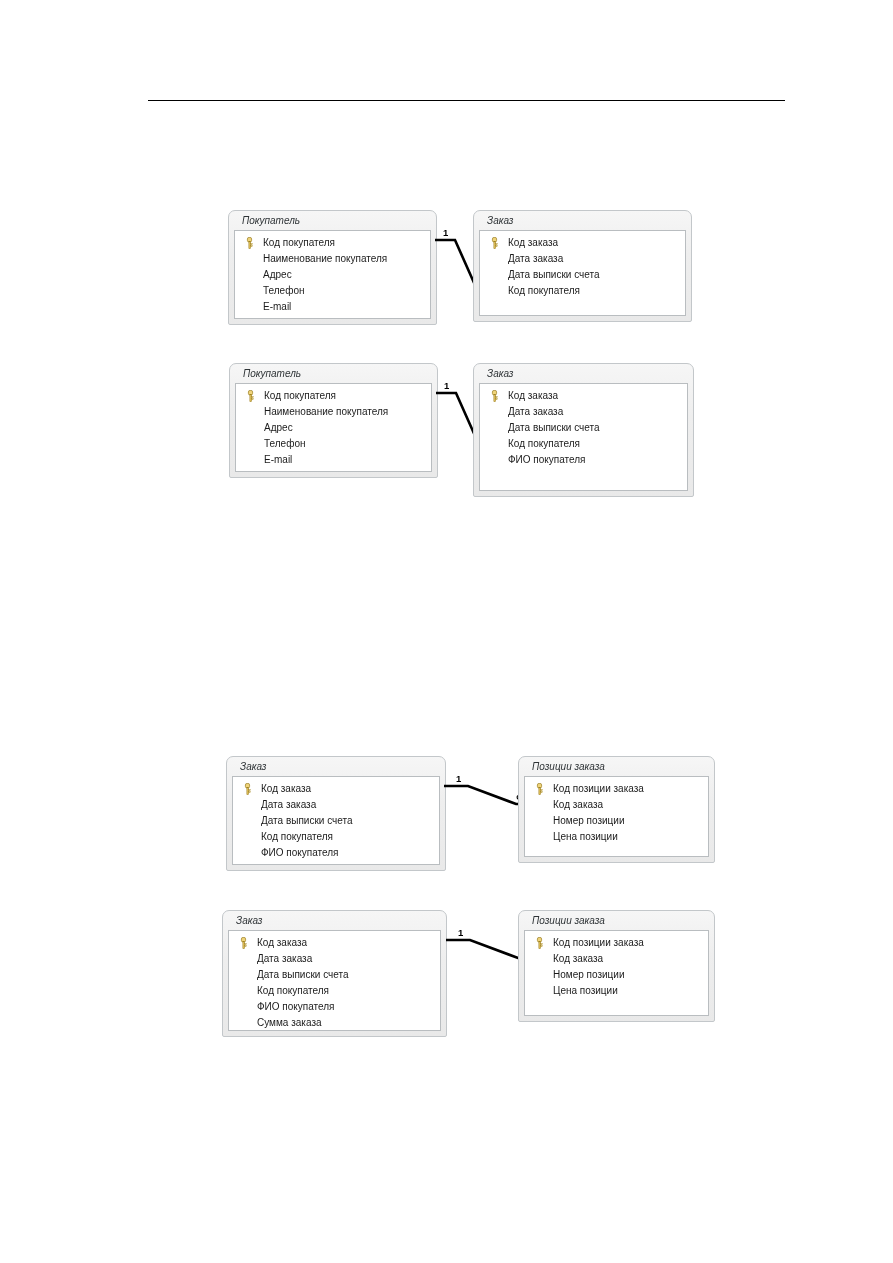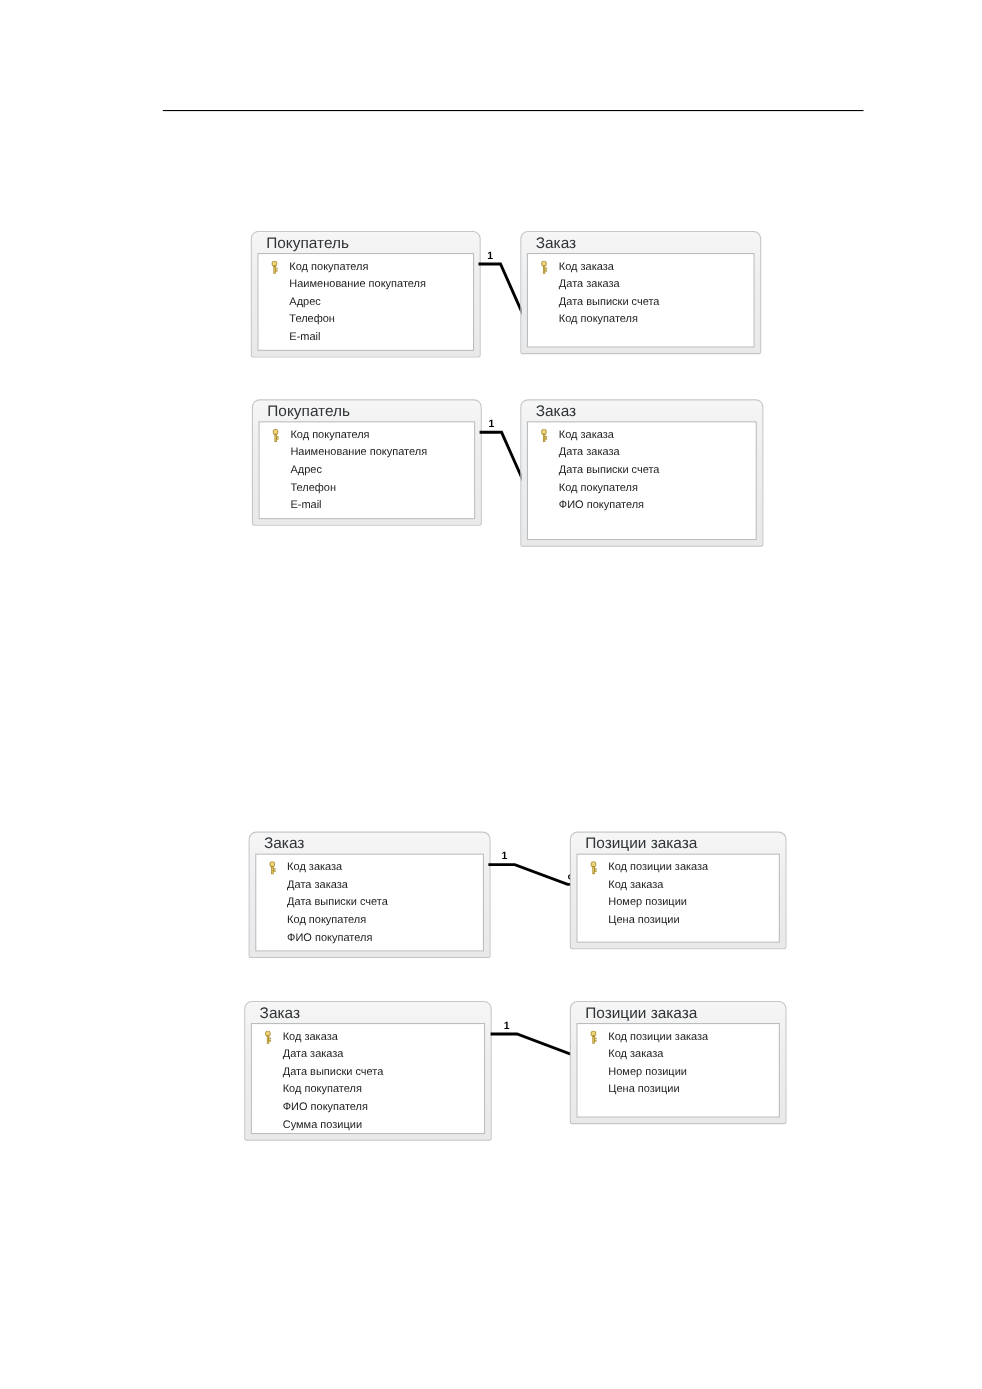--- a/index.html
+++ b/index.html
@@ -44,24 +44,25 @@
     border-top-left-radius: 7px;
     border-top-right-radius: 7px;
     border-bottom-left-radius: 2px;
     border-bottom-right-radius: 2px;
     padding: 0 5px 5px 5px;
   }
   .tbl-title {
     height: 19px;
     line-height: 19px;
     padding-left: 8px;
-    font-size: 14px;
+    font-size: 10px;
     color: #2f3437;
     white-space: nowrap;
     overflow: hidden;
+    font-style: italic;
   }
   .tbl-fields {
     box-sizing: border-box;
     background: #ffffff;
     border: 1px solid #b9bdc0;
     height: calc(100% - 19px);
     padding: 4px 4px 4px 4px;
   }
   .field {
     position: relative;
@@ -344,21 +345,21 @@
         <div class="field">
           <span>Дата выписки счета</span>
         </div>
         <div class="field">
           <span>Код покупателя</span>
         </div>
         <div class="field">
           <span>ФИО покупателя</span>
         </div>
         <div class="field">
-          <span>Сумма позиции</span>
+          <span>Сумма заказа</span>
         </div>
       </div>
     </div>
 
     <div class="rel" style="left:222px; top:18px; width:110px; height:50px;">
       <svg width="110" height="50" viewBox="0 0 110 50">
         <polyline points="2,12 26,12 74,30 98,30" fill="none" stroke="#000000" stroke-width="2.6" stroke-linejoin="miter"></polyline>
       </svg>
       <span class="rel-card" style="left:14px; top:0px;">1</span>
       <span class="rel-card inf" style="left:74px; top:16px;">∞</span>

